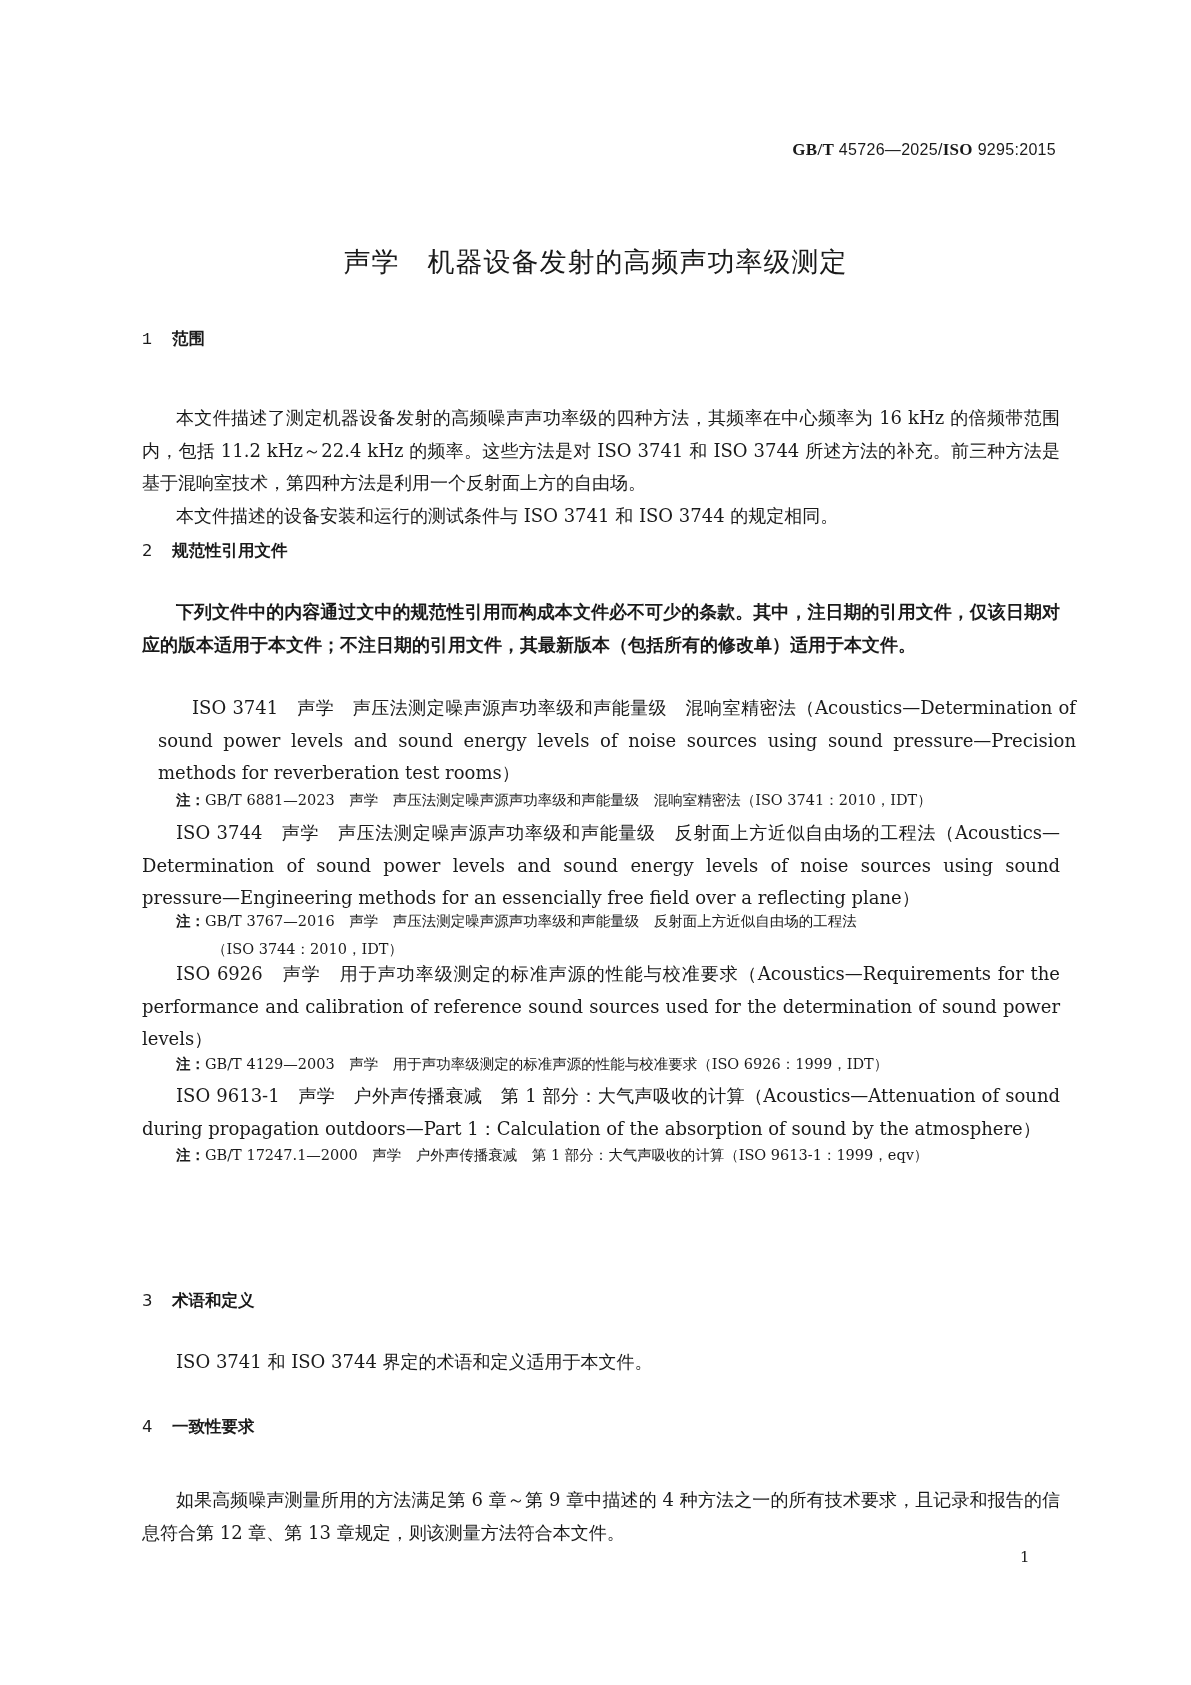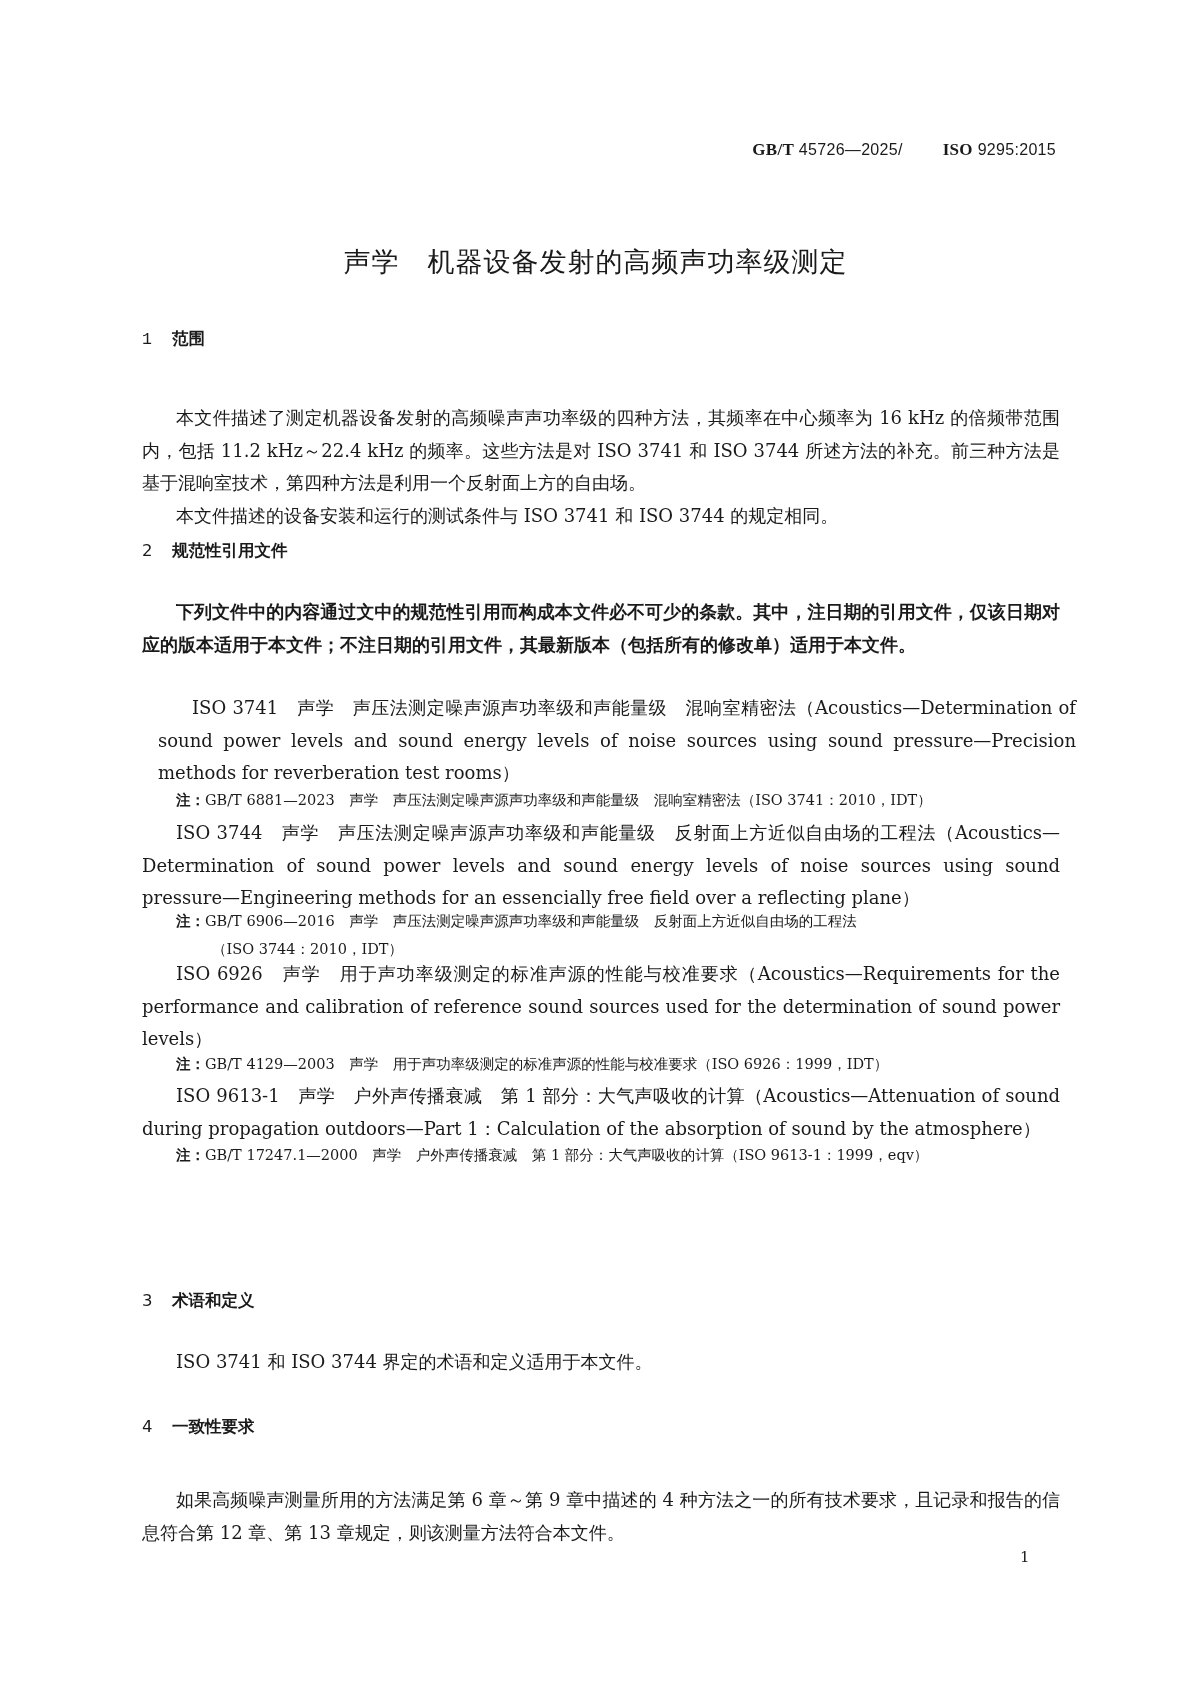--- a/index.html
+++ b/index.html
@@ -1,21 +1,21 @@
 <!DOCTYPE html>
 <html><head>
 <meta charset="utf-8">
 <style>
   html, body { margin: 0; padding: 0; background: #ffffff; }
   body { width: 1191px; height: 1685px; position: relative; overflow: hidden;
          font-family: "DejaVu Serif", "Liberation Serif", serif; color: #1a1a1a; }
   .page { position: absolute; left: 0; top: 0; width: 1191px; height: 1685px; }
   .std-header { position: absolute; right: 135px; top: 140px; font-size: 16px;
                 font-family: "Liberation Sans", "DejaVu Sans", sans-serif; letter-spacing: 0.3px; }
-  .std-header b { font-family: "Liberation Serif", "DejaVu Serif", serif; font-weight: bold; font-size: 17px; margin-left: 40px; }
+  .std-header b { font-family: "Liberation Serif", "DejaVu Serif", serif; font-weight: bold; font-size: 17px; }
   .title { position: absolute; left: 0; width: 1191px; top: 244px; text-align: center;
            font-size: 27px; font-family: "DejaVu Sans", sans-serif; letter-spacing: 1px; }
   .h { position: absolute; left: 142px; font-size: 16.5px; font-family: "DejaVu Sans", sans-serif; font-weight: bold; }
   .h .num { display: inline-block; width: 30px; font-weight: normal; }
   .p { position: absolute; left: 142px; width: 918px; font-size: 18px; line-height: 32.5px;
        text-align: justify; }
   .indent { text-indent: 34px; }
   .note { position: absolute; left: 176px; width: 884px; font-size: 14.5px; line-height: 28px; }
   .note .lbl { font-family: "DejaVu Sans", sans-serif; font-weight: bold; }
   .note .cont { padding-left: 36px; }
@@ -45,21 +45,21 @@
   </div>
   <div class="p indent" style="top:596px;font-weight:bold;">下列文件中的内容通过文中的规范性引用而构成本文件必不可少的条款。其中，注日期的引用文件，仅该日期对应的版本适用于本文件；不注日期的引用文件，其最新版本（包括所有的修改单）适用于本文件。</div>
 
   <div class="p indent" style="top:692px;margin-left:16px;">ISO 3741　声学　声压法测定噪声源声功率级和声能量级　混响室精密法（Acoustics—Determination of sound power levels and sound energy levels of noise sources using sound pressure—Precision methods for reverberation test rooms）</div>
   <div class="note" style="top:786px;">
     <span class="lbl">注：</span><span>GB/T 6881—2023　声学　声压法测定噪声源声功率级和声能量级　混响室精密法（ISO 3741：2010，IDT）</span>
   </div>
 
   <div class="p indent" style="top:817px;">ISO 3744　声学　声压法测定噪声源声功率级和声能量级　反射面上方近似自由场的工程法（Acoustics—Determination of sound power levels and sound energy levels of noise sources using sound pressure—Engineering methods for an essencially free field over a reflecting plane）</div>
   <div class="note" style="top:907px;">
-    <span class="lbl">注：</span><span>GB/T 6906—2016　声学　声压法测定噪声源声功率级和声能量级　反射面上方近似自由场的工程法</span>
+    <span class="lbl">注：</span><span>GB/T 3767—2016　声学　声压法测定噪声源声功率级和声能量级　反射面上方近似自由场的工程法</span>
     <div class="cont">（ISO 3744：2010，IDT）</div>
   </div>
 
   <div class="p indent" style="top:958px;">ISO 6926　声学　用于声功率级测定的标准声源的性能与校准要求（Acoustics—Requirements for the performance and calibration of reference sound sources used for the determination of sound power levels）</div>
   <div class="note" style="top:1050px;">
     <span class="lbl">注：</span><span>GB/T 4129—2003　声学　用于声功率级测定的标准声源的性能与校准要求（ISO 6926：1999，IDT）</span>
   </div>
 
   <div class="p indent" style="top:1080px;">ISO 9613-1　声学　户外声传播衰减　第 1 部分：大气声吸收的计算（Acoustics—Attenuation of sound during propagation outdoors—Part 1：Calculation of the absorption of sound by the atmosphere）</div>
   <div class="note" style="top:1141px;">

